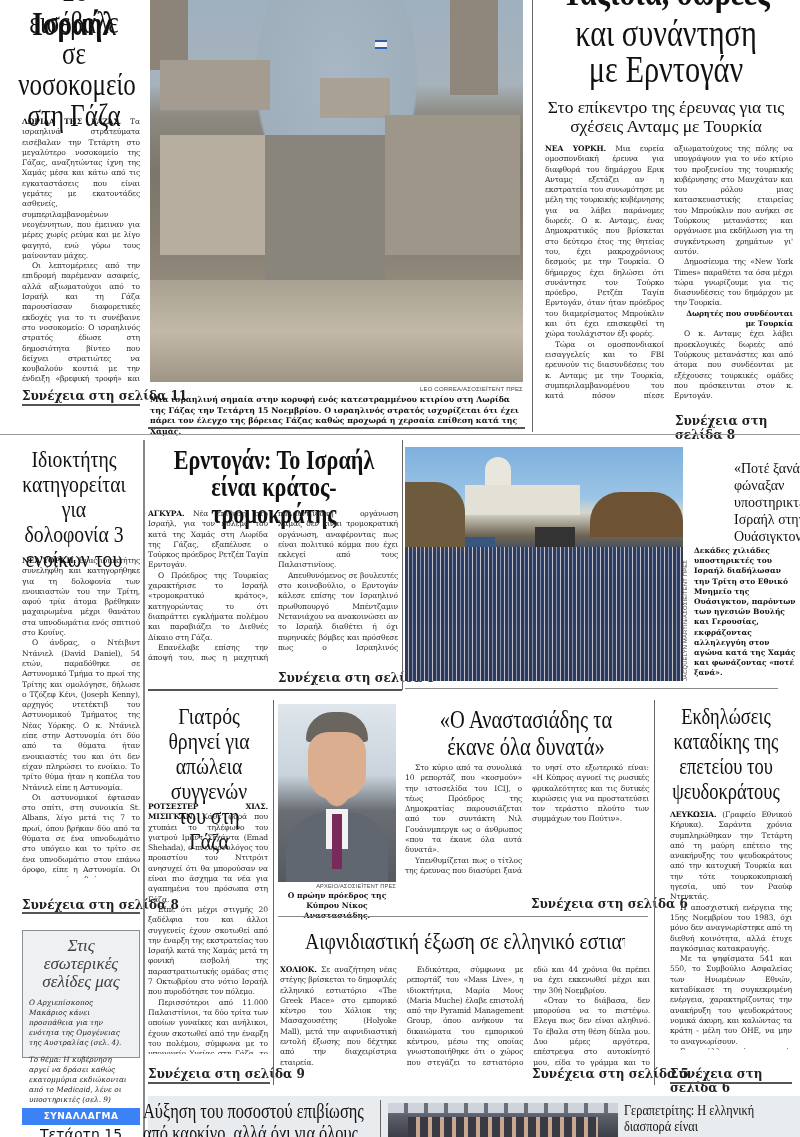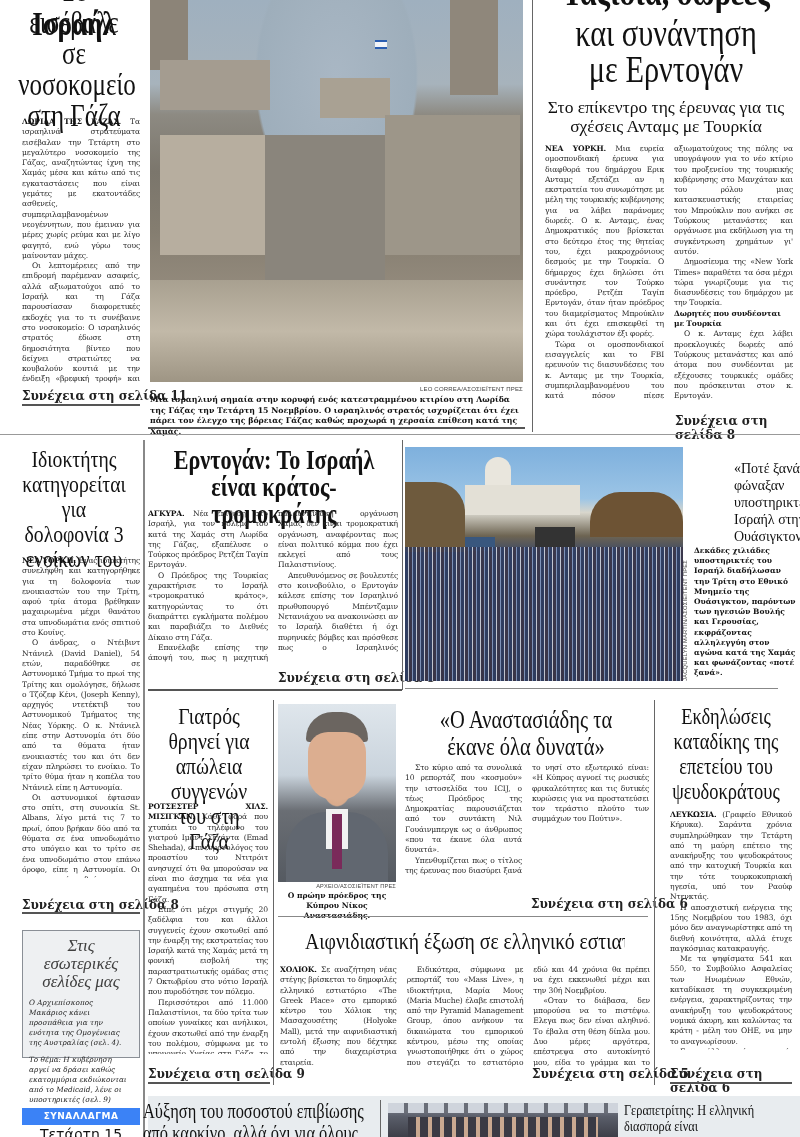--- a/index.html
+++ b/index.html
@@ -12,21 +12,21 @@
   .body-text { font-family: "DejaVu Serif", serif; font-size: 7.6px; line-height: 10.3px; color: #2a2a2a; text-align: justify; letter-spacing: -0.15px; }
   .body-text p { text-indent: 10px; }
   .body-text p.first { text-indent: 0; }
   .dateline { font-weight: bold; color: #111; }
   .cont { font-family: "DejaVu Serif", serif; font-size: 12px; font-weight: bold; color: #222; }
   .rule-h { position: absolute; height: 1.5px; background: #555; }
   .rule-v { position: absolute; width: 1px; background: #666; }
   .cols2 { column-count: 2; column-gap: 10px; }
   .credit { font-family: "Liberation Sans", sans-serif; font-size: 6px; color: #444; text-align: right; letter-spacing: 0.2px; }
   .caption { font-family: "DejaVu Serif", serif; font-size: 7.8px; font-weight: bold; line-height: 10.5px; color: #111; }
-  .subhead { font-weight: bold; text-align: left; text-indent: 0 !important; color: #111; }
+  .subhead { font-weight: bold; text-align: right; text-indent: 0 !important; color: #111; }
 
   
   .photo-gaza {
     background:
       linear-gradient(180deg, rgba(150,170,190,0.0) 0%, rgba(150,170,190,0) 100%),
       radial-gradient(ellipse at 50% 20%, #a9b7c4 0%, #9eaebb 30%, transparent 31%),
       linear-gradient(180deg, #9fb0bf 0%, #a7b3bc 22%, #8d8a82 30%, #7b766c 45%, #847d70 60%, #938a7c 75%, #a39a8a 88%, #8f877a 100%);
     overflow: hidden;
   }
   .bld { position: absolute; background: #6f6a62; }

